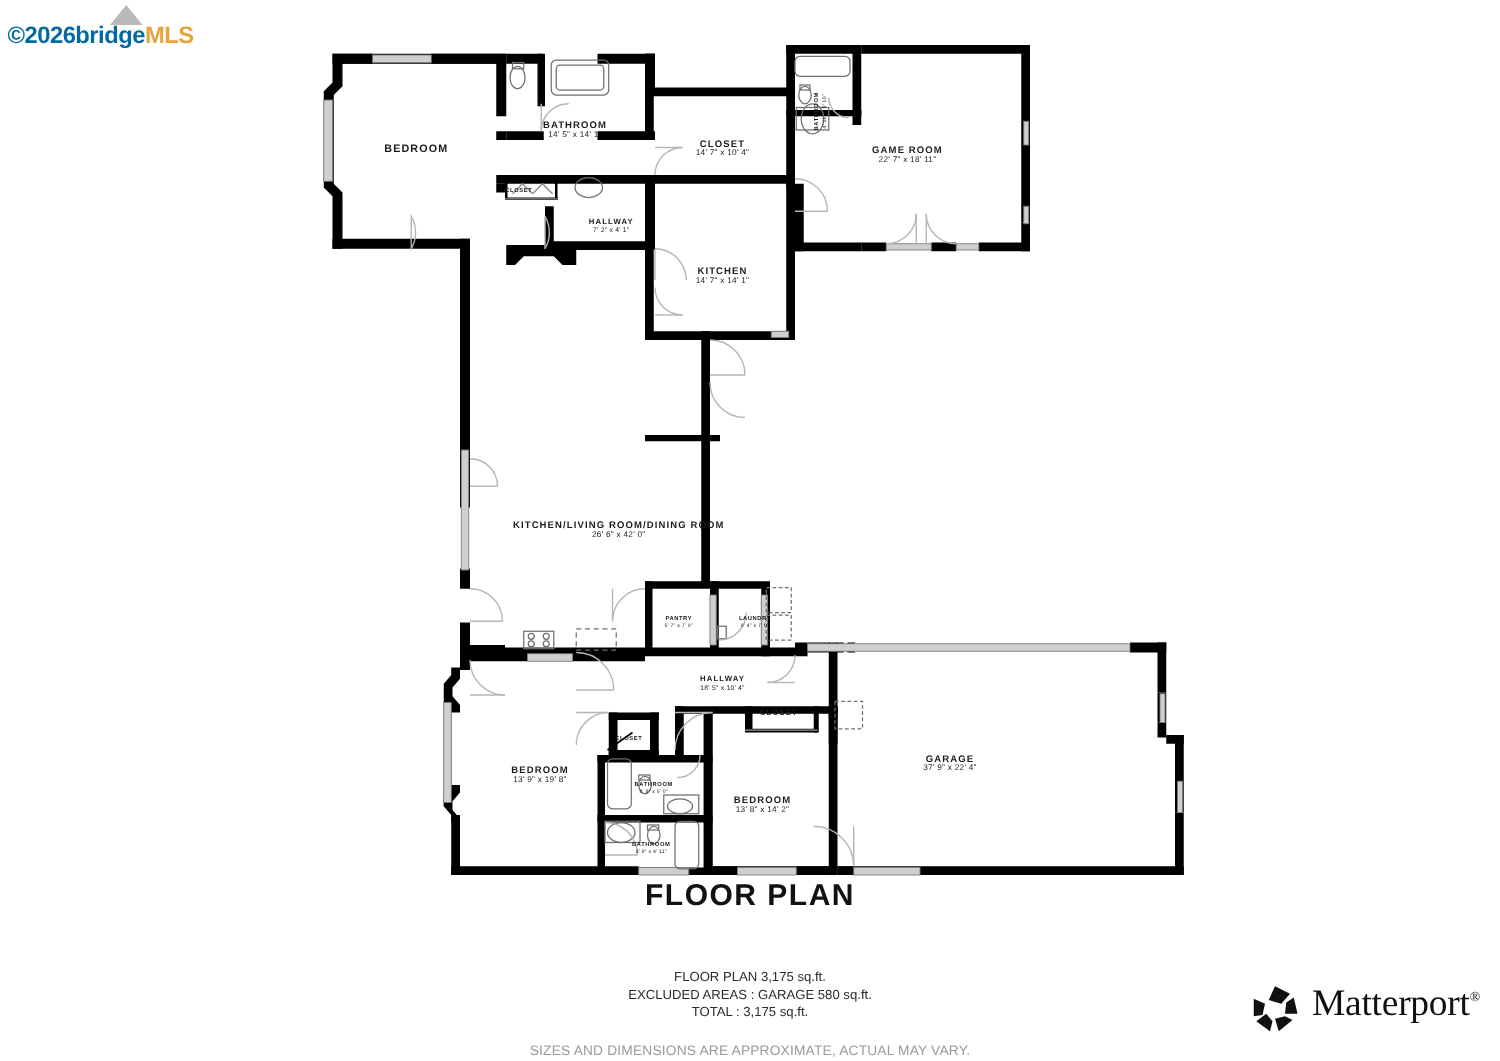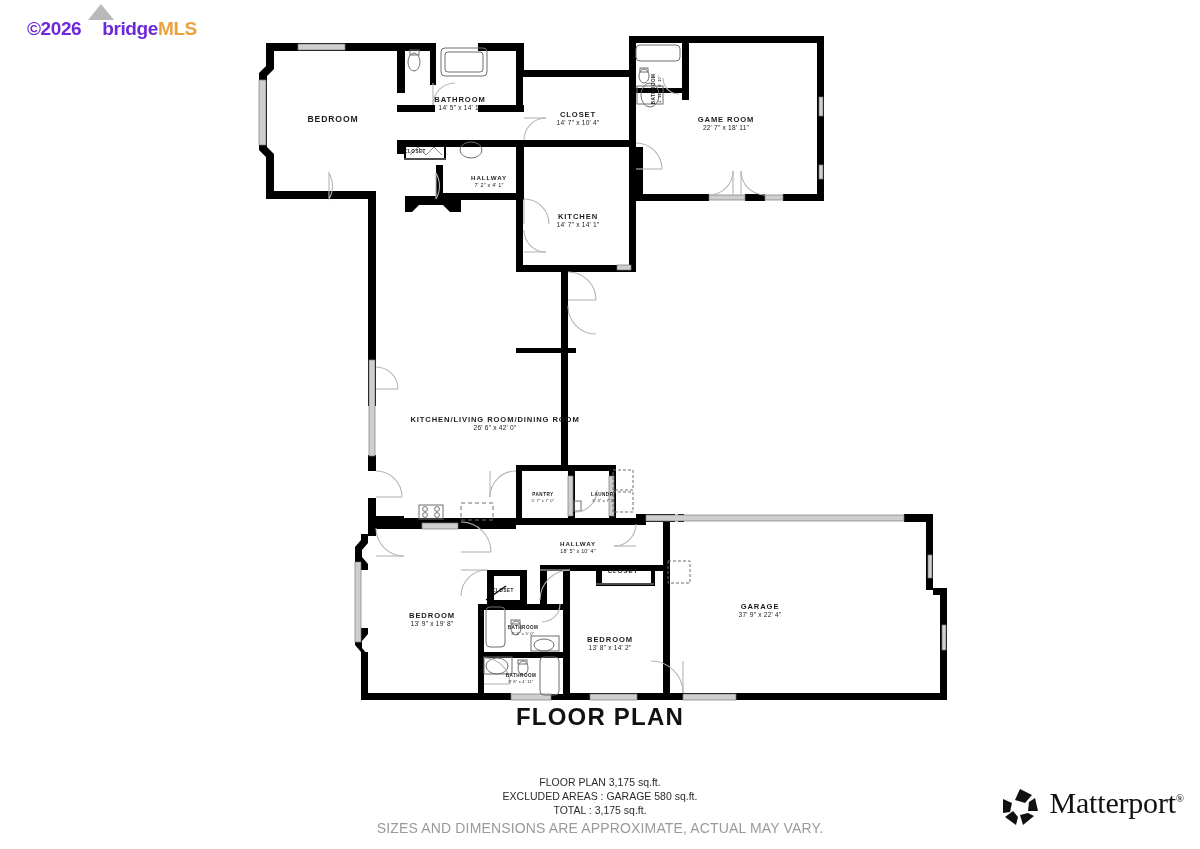--- a/index.html
+++ b/index.html
@@ -20,24 +20,23 @@
     position: absolute;
     left: 6px;
     top: 8px;
     display: flex;
     align-items: flex-end;
     height: 30px;
   }
   #mls-watermark .mls-text {
     font-size: 19px;
     font-weight: bold;
-    color: #6d28d9;
+    color: #0369a1;
     letter-spacing: -0.4px;
     line-height: 1;
-    margin-left: 21px;
   }
   #mls-watermark .mls-orange {
     font-size: 19px;
     font-weight: bold;
     color: #e8a33d;
     letter-spacing: -0.4px;
     line-height: 1;
   }
   #mls-watermark .mls-roof {
     position: absolute;
@@ -101,23 +100,23 @@
   #area-summary {
     position: absolute;
     left: 0; right: 0;
     top: 776px;
     text-align: center;
     color: #2b2b2b;
   }
   #area-summary div { line-height: 1.33; font-size: 10.5px; }
   #area-summary .disclaimer {
     color: #9a9a9a;
-    font-size: 14px;
+    font-size: 11px;
     letter-spacing: 0.15px;
-    margin-top: 1px;
+    margin-top: 16px;
   }
 
   
   #matterport-logo {
     position: absolute;
     right: 16px;
     top: 786px;
     display: flex;
     align-items: flex-start;
     gap: 9px;

